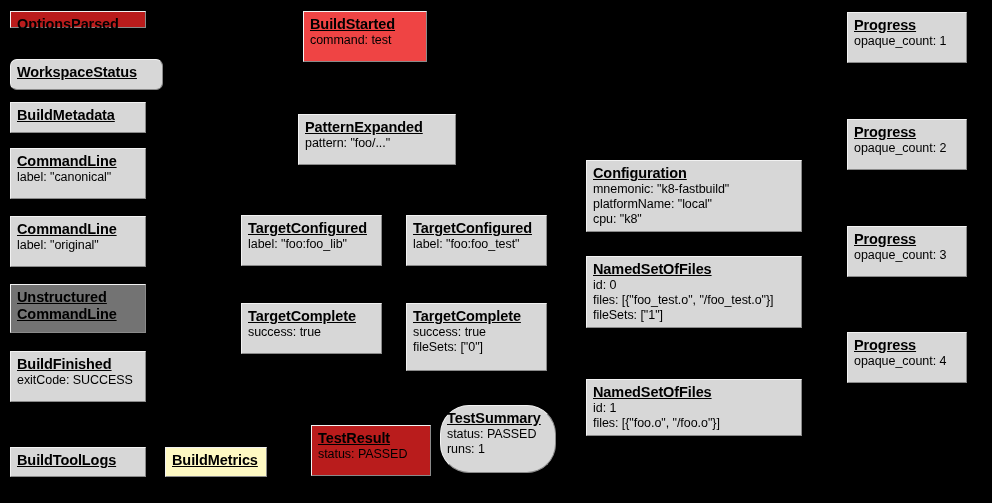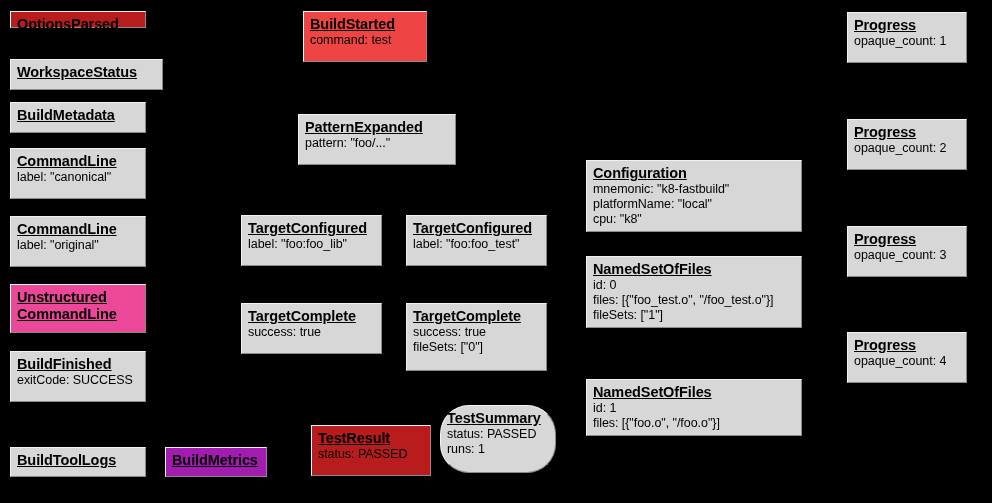--- a/index.html
+++ b/index.html
@@ -48,46 +48,46 @@
     letter-spacing: -0.05px;
   }
 </style>
 </head>
 <body>
 
 <div id="canvas" style="width: 992px; height: 503px; background: rgb(0, 0, 0);">
     <div class="node" style="left: 10px; top: 11px; width: 136px; height: 17px; background: #b91c1c; color: rgb(0, 0, 0);">
       <span class="node-title">OptionsParsed</span>
     </div>
-    <div class="node" style="left: 10px; top: 59px; width: 153px; height: 31px; background: rgb(215, 215, 215); color: rgb(0, 0, 0);">
+    <div class="node" style="left: 10px; top: 59px; width: 153px; height: 31px; background: rgb(215, 215, 215); color: rgb(0, 0, 0); border-radius: 7px;">
       <span class="node-title">WorkspaceStatus</span>
     </div>
     <div class="node" style="left: 10px; top: 102px; width: 136px; height: 31px; background: rgb(215, 215, 215); color: rgb(0, 0, 0);">
       <span class="node-title">BuildMetadata</span>
     </div>
     <div class="node" style="left: 10px; top: 148px; width: 136px; height: 51px; background: rgb(215, 215, 215); color: rgb(0, 0, 0);">
       <span class="node-title">CommandLine</span>
       <span class="node-field">label: "canonical"</span>
     </div>
     <div class="node" style="left: 10px; top: 216px; width: 136px; height: 51px; background: rgb(215, 215, 215); color: rgb(0, 0, 0);">
       <span class="node-title">CommandLine</span>
       <span class="node-field">label: "original"</span>
     </div>
-    <div class="node" style="left: 10px; top: 284px; width: 136px; height: 49px; background: #ec4899; color: rgb(0, 0, 0);">
+    <div class="node" style="left: 10px; top: 284px; width: 136px; height: 49px; background: #737373; color: rgb(0, 0, 0);">
       <span class="node-title two-line">Unstructured
 CommandLine</span>
     </div>
     <div class="node" style="left: 10px; top: 351px; width: 136px; height: 51px; background: rgb(215, 215, 215); color: rgb(0, 0, 0);">
       <span class="node-title">BuildFinished</span>
       <span class="node-field">exitCode: SUCCESS</span>
     </div>
     <div class="node" style="left: 10px; top: 447px; width: 136px; height: 30px; background: rgb(215, 215, 215); color: rgb(0, 0, 0);">
       <span class="node-title">BuildToolLogs</span>
     </div>
-    <div class="node" style="left: 165px; top: 447px; width: 102px; height: 30px; background: #a21caf; color: rgb(0, 0, 0);">
+    <div class="node" style="left: 165px; top: 447px; width: 102px; height: 30px; background: #fef9c3; color: rgb(0, 0, 0);">
       <span class="node-title">BuildMetrics</span>
     </div>
     <div class="node" style="left: 303px; top: 11px; width: 124px; height: 51px; background: #ef4444; color: rgb(0, 0, 0);">
       <span class="node-title">BuildStarted</span>
       <span class="node-field">command: test</span>
     </div>
     <div class="node" style="left: 298px; top: 114px; width: 158px; height: 51px; background: rgb(215, 215, 215); color: rgb(0, 0, 0);">
       <span class="node-title">PatternExpanded</span>
       <span class="node-field">pattern: "foo/..."</span>
     </div>

